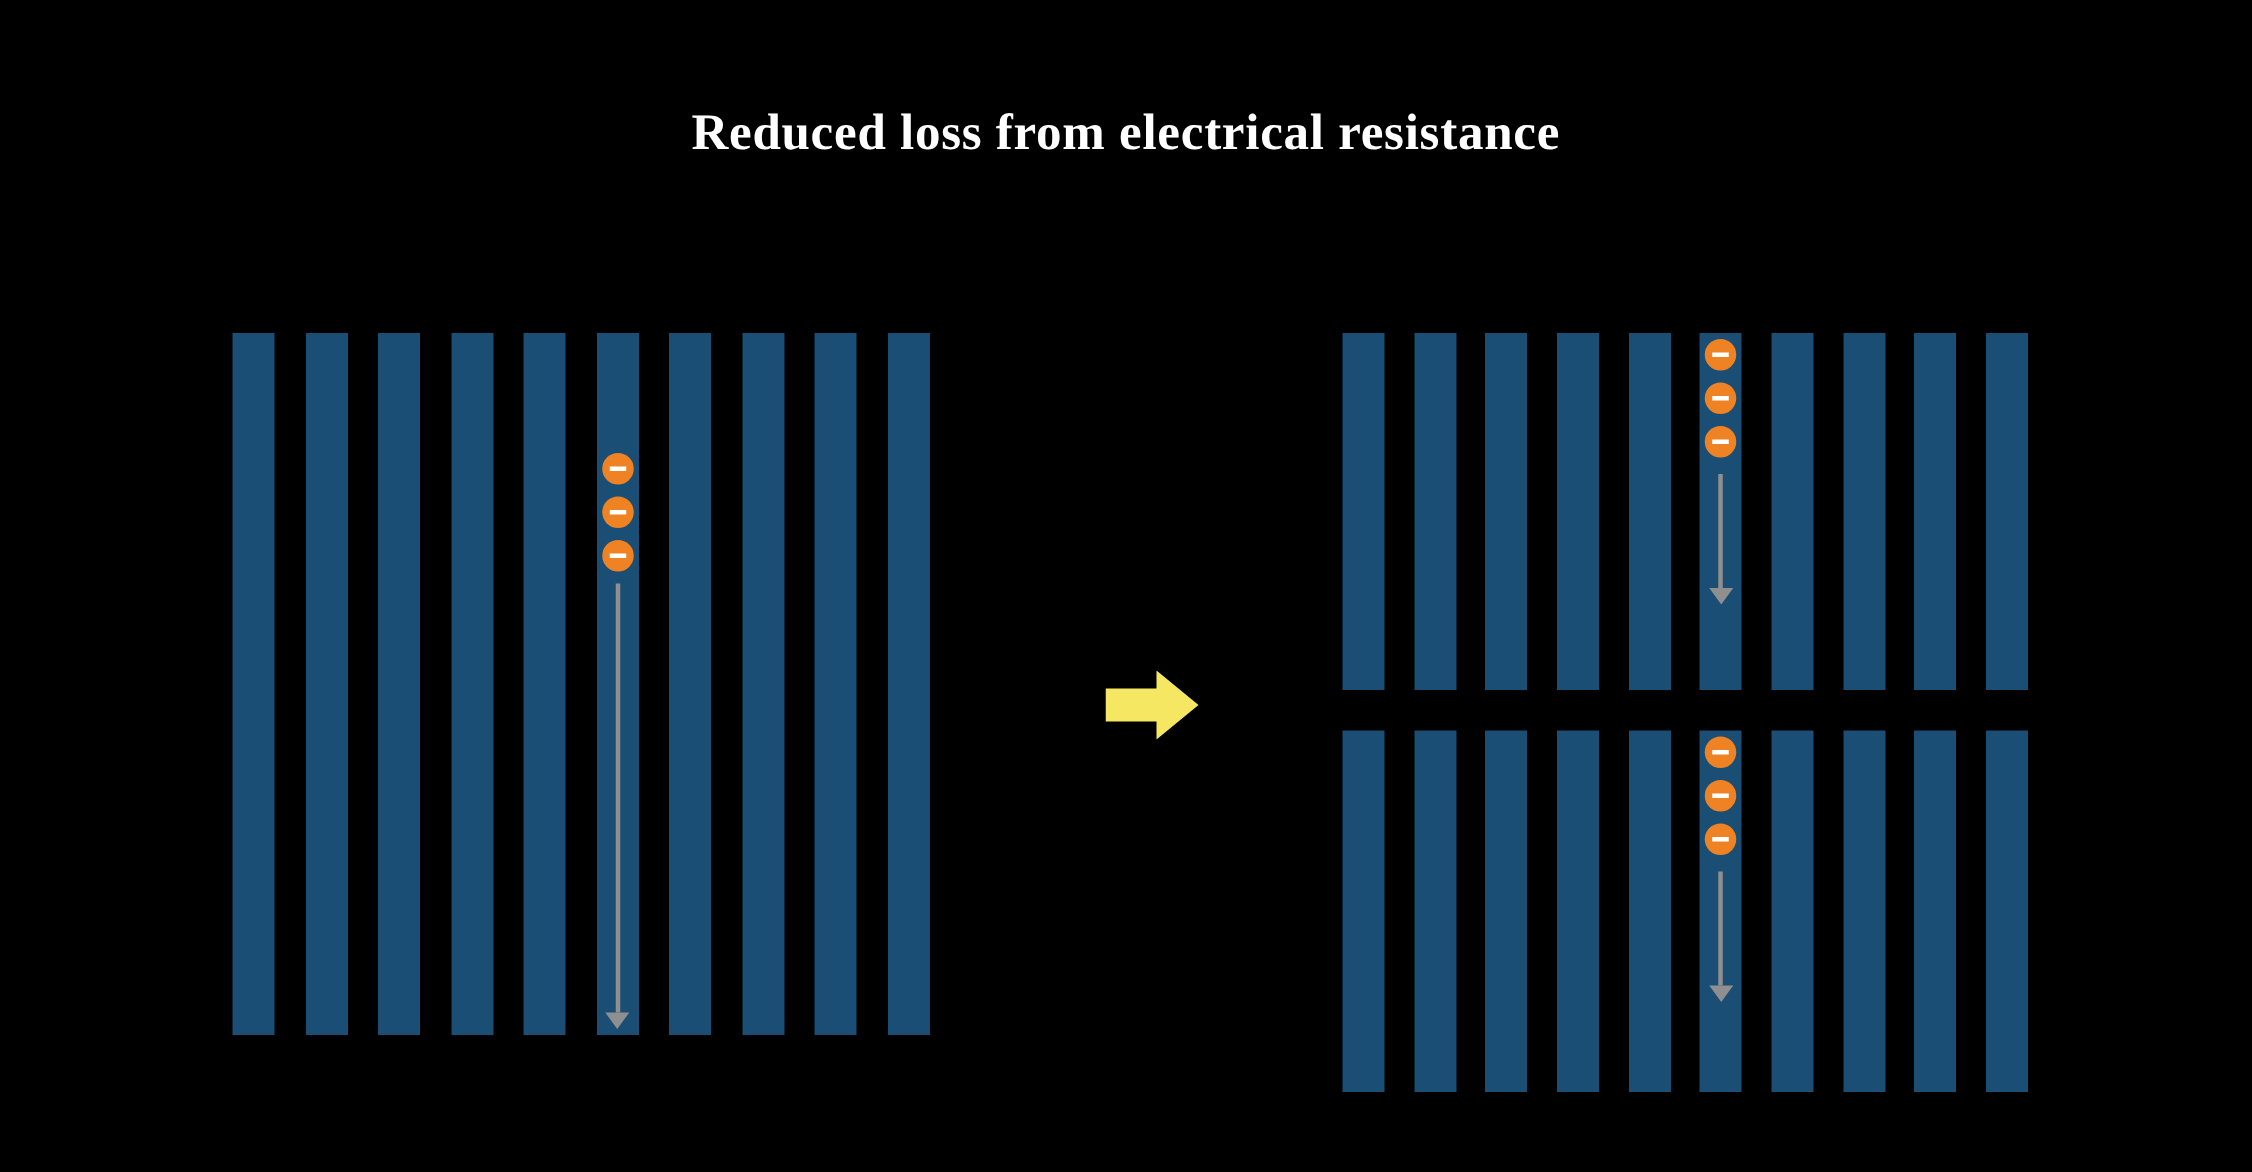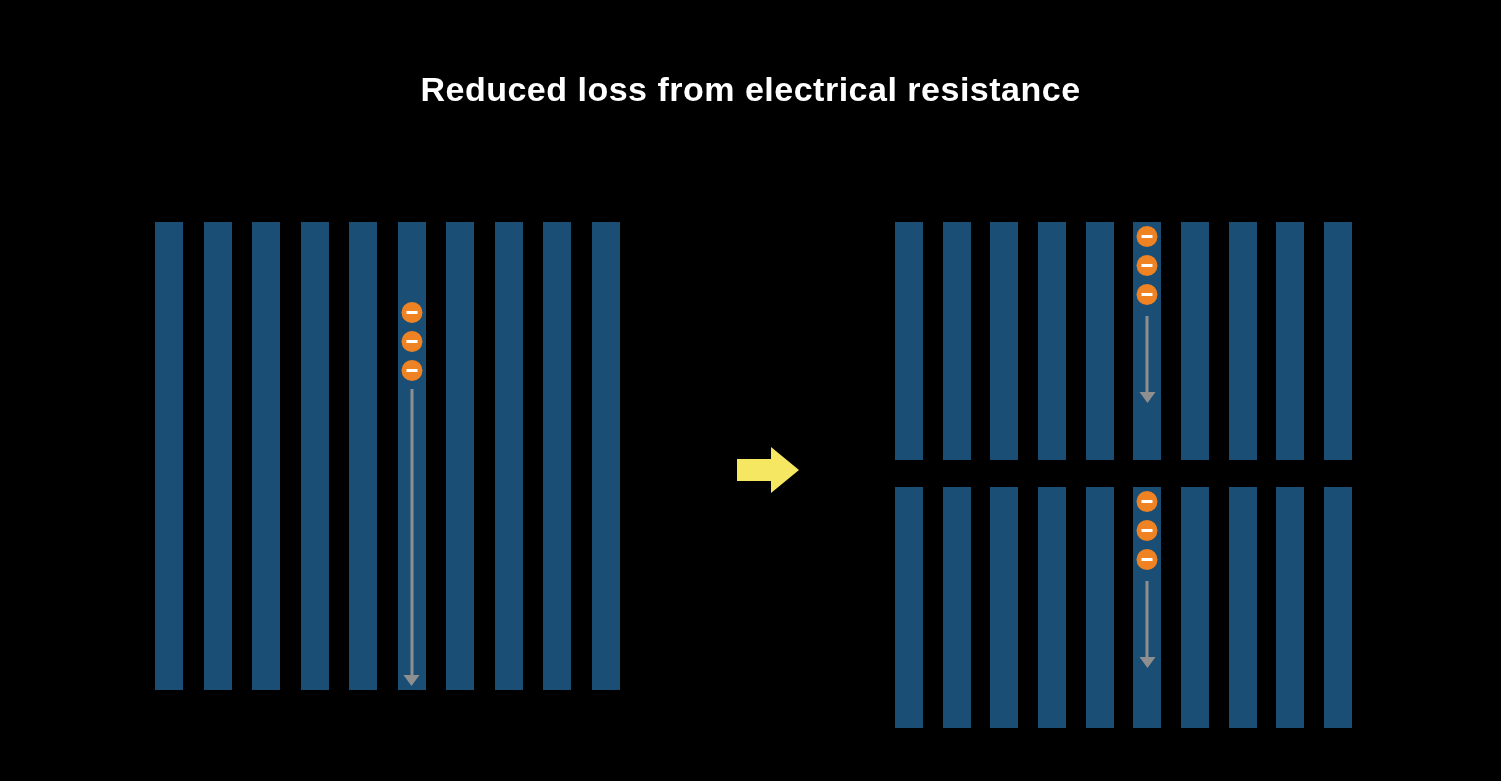--- a/index.html
+++ b/index.html
@@ -6,21 +6,21 @@
     margin: 0;
     padding: 0;
     background: var(--bg, #000);
   }
   .stage {
     position: relative;
     width: 1501px;
     height: 781px;
     background: var(--bg, #000);
     overflow: hidden;
-    font-family: Liberation Sans, sans-serif;
+    font-family: Liberation Serif, serif;
   }
   .title {
     position: absolute;
     top: 70px;
     left: 0;
     width: 100%;
     margin: 0;
     text-align: center;
     color: var(--title, #fff);
     font-size: 34px;

